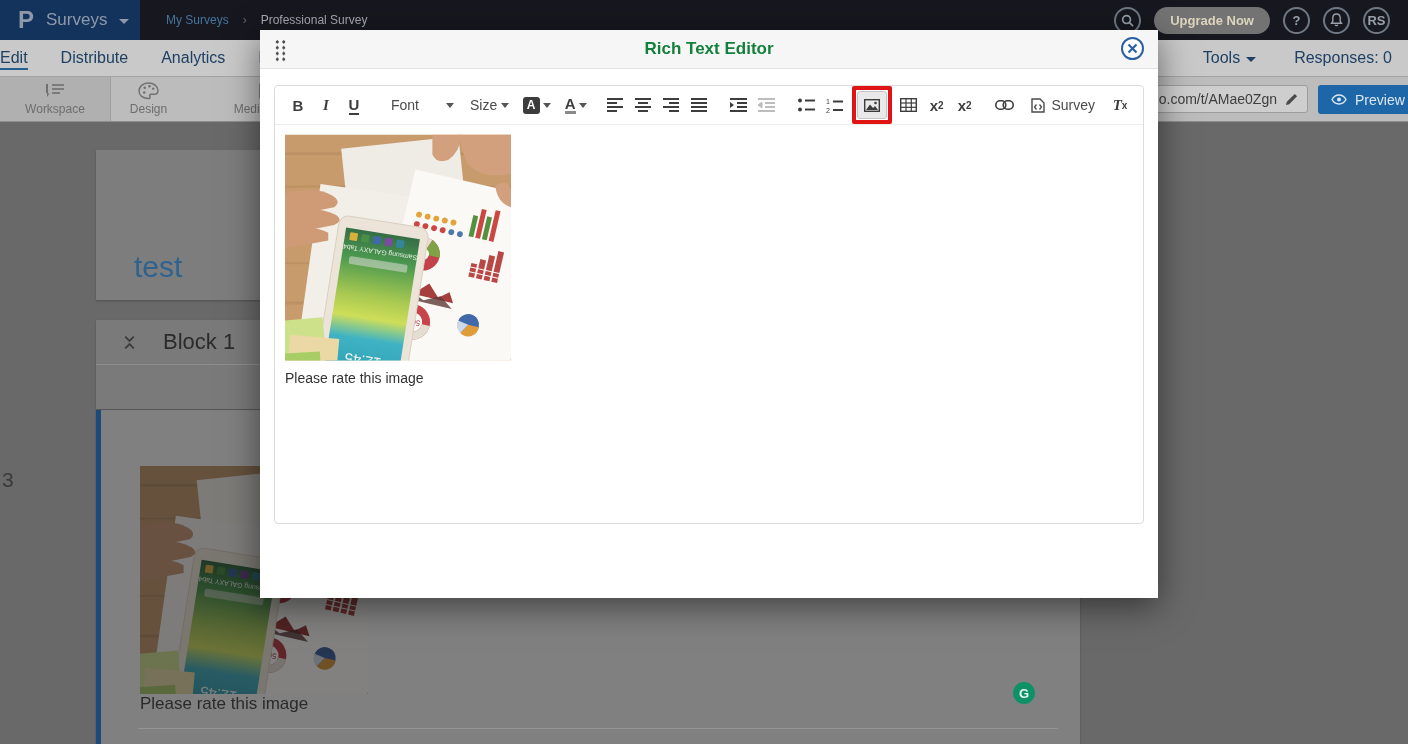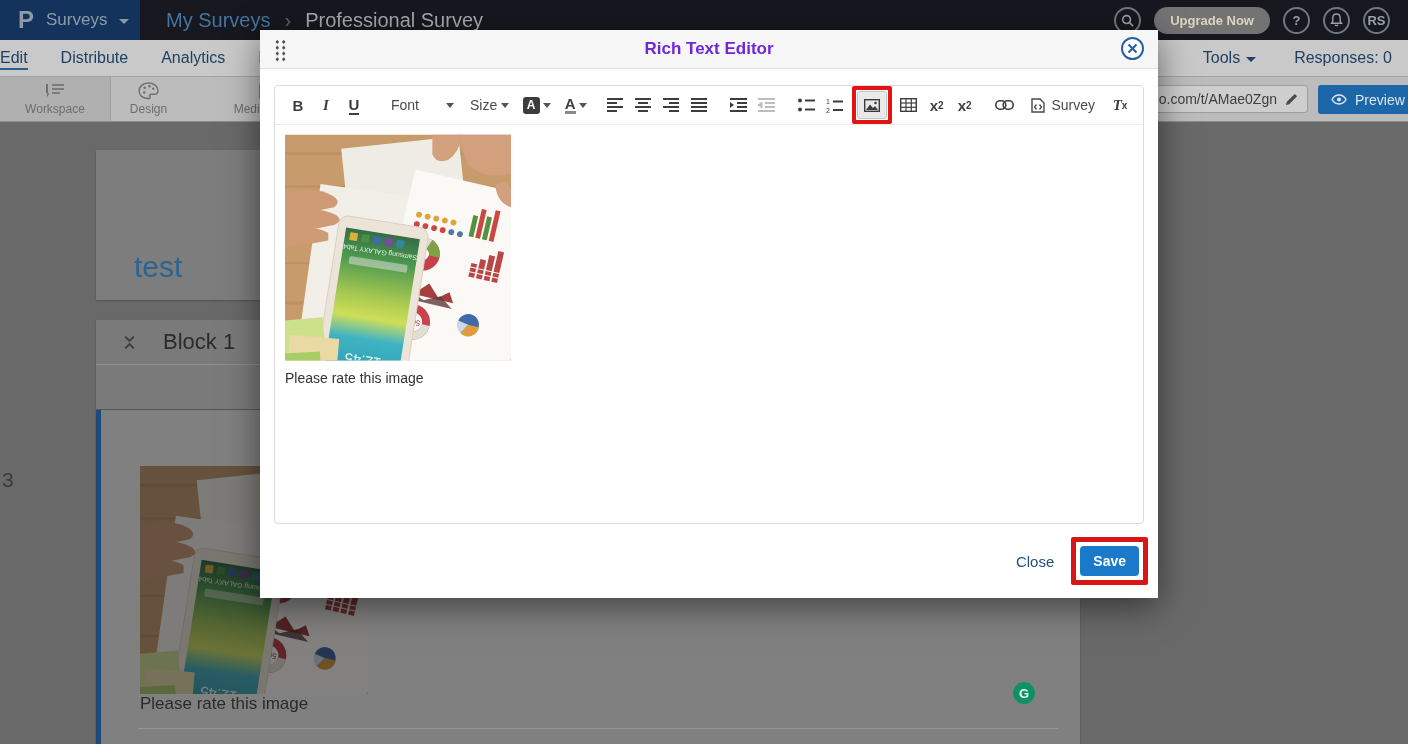--- a/index.html
+++ b/index.html
@@ -4,21 +4,21 @@
 <style>
   html,body{margin:0;padding:0;background:#3a3a3a;font-family:"Liberation Sans",sans-serif;}
   .stage{position:relative;width:1408px;height:744px;overflow:hidden;background:#696969;}
 
   
   .topbar{position:absolute;top:0;left:0;right:0;height:40px;background:#17181f;display:flex;align-items:center;z-index:1;}
   .brand{width:140px;height:40px;background:#14335c;display:flex;align-items:center;gap:12px;padding-left:18px;box-sizing:border-box;cursor:pointer;}
   .logo{font-size:24px;font-weight:bold;color:#8d99a9;line-height:1;}
   .product{font-size:17px;color:#8d99a9;}
   .caret{width:0;height:0;border-left:5px solid transparent;border-right:5px solid transparent;border-top:5px solid #8d99a9;margin-top:2px;}
-  .crumbs{display:flex;gap:14px;margin-left:26px;font-size:20px;align-items:flex-start;}
+  .crumbs{display:flex;gap:14px;margin-left:26px;font-size:12px;align-items:flex-start;}
   .crumb-parent{color:#44749f;cursor:pointer;}
   .crumb-sep{color:#5d6670;}
   .crumb-current{color:#a7acb2;}
   .top-actions{margin-left:auto;display:flex;align-items:center;gap:13px;padding-right:18px;}
   .circle{width:27px;height:27px;border:2px solid #6f7884;border-radius:50%;display:flex;align-items:center;justify-content:center;color:#98a1ac;font-size:13px;font-weight:bold;box-sizing:border-box;cursor:pointer;}
   .upgrade{height:27px;border-radius:14px;background:#737373;color:#dcd4bd;font-size:13px;font-weight:bold;display:flex;align-items:center;padding:0 16px;cursor:pointer;}
 
   
   .subnav{position:absolute;top:40px;left:0;right:0;height:37px;background:#c9c9c9;border-bottom:1px solid #a3a3a3;display:flex;align-items:center;font-size:16px;color:#1d4064;box-sizing:border-box;z-index:1;}
   .tabs{display:flex;gap:33px;}
@@ -51,21 +51,21 @@
   .dimmed{filter:brightness(.52) saturate(.85);}
   .q-caption{position:absolute;left:39px;top:284px;font-size:17px;color:#2a2a2a;}
   .q-divider{position:absolute;left:37px;right:22px;top:318px;height:1px;background:#959595;}
   .grammarly{position:absolute;left:912px;top:272px;width:22px;height:22px;border-radius:50%;background:#0f9168;color:#e8f5ef;font-size:13px;font-weight:bold;display:flex;align-items:center;justify-content:center;cursor:pointer;}
   .q-num{position:absolute;left:2px;top:346px;font-size:21px;color:#3a3a3a;}
 
   
   .modal{position:absolute;left:260px;top:30px;width:898px;height:568px;background:#fff;box-shadow:0 8px 32px rgba(0,0,0,.5);display:flex;flex-direction:column;z-index:10;}
   .modal-header{height:38px;flex:0 0 auto;background:#f6f6f6;border-bottom:1px solid #e2e2e2;position:relative;display:flex;align-items:center;justify-content:center;}
   .grip{position:absolute;left:14px;top:9px;width:13px;height:23px;background-image:radial-gradient(circle,#4a4a4a 1.5px,transparent 1.6px);background-size:6.5px 5.8px;cursor:move;}
-  .modal-title{font-size:17px;font-weight:bold;color:#6d28d9;}
+  .modal-title{font-size:17px;font-weight:bold;color:#15803d;}
   .modal-close{position:absolute;right:14px;top:7px;width:23px;height:23px;border:2px solid #2b5fa3;border-radius:50%;display:flex;align-items:center;justify-content:center;box-sizing:border-box;cursor:pointer;background:#fff;}
 
   .editor{margin:16px 14px 0;border:1px solid #dcdcdc;border-radius:4px;height:439px;box-sizing:border-box;display:flex;flex-direction:column;flex:0 0 auto;}
   .ed-toolbar{height:38px;flex:0 0 auto;border-bottom:1px solid #ececec;display:flex;align-items:center;padding:0 12px;gap:6px;}
   .tbtn{min-width:22px;height:26px;display:flex;align-items:center;justify-content:center;color:#3d3d3d;font-size:15px;cursor:pointer;box-sizing:border-box;}
   .tbtn.bold{font-weight:bold;}
   .tbtn.italic{font-style:italic;font-family:"Liberation Serif",serif;font-weight:bold;}
   .tbtn.under span{border-bottom:2px solid #3d3d3d;font-weight:bold;}
   .dd{display:flex;align-items:center;justify-content:space-between;color:#4a4a4a;font-size:14px;cursor:pointer;}
   .dd-font{width:88px;margin-left:20px;}
@@ -501,21 +501,15 @@
       </div>
 
       <div class="ed-content">
         <svg class="ed-photo" viewBox="0 0 230 230">
             <use href="#photo"></use>
           </svg>
         <div class="ed-caption">Please rate this image</div>
       </div>
     </div>
 
-    <div class="modal-footer">
-      <span class="close-link">Close</span>
-      <span class="save-wrap">
-        <button class="save-btn">Save</button>
-      </span>
-    </div>
   </section>
 
 </div>
 
 </body></html>

